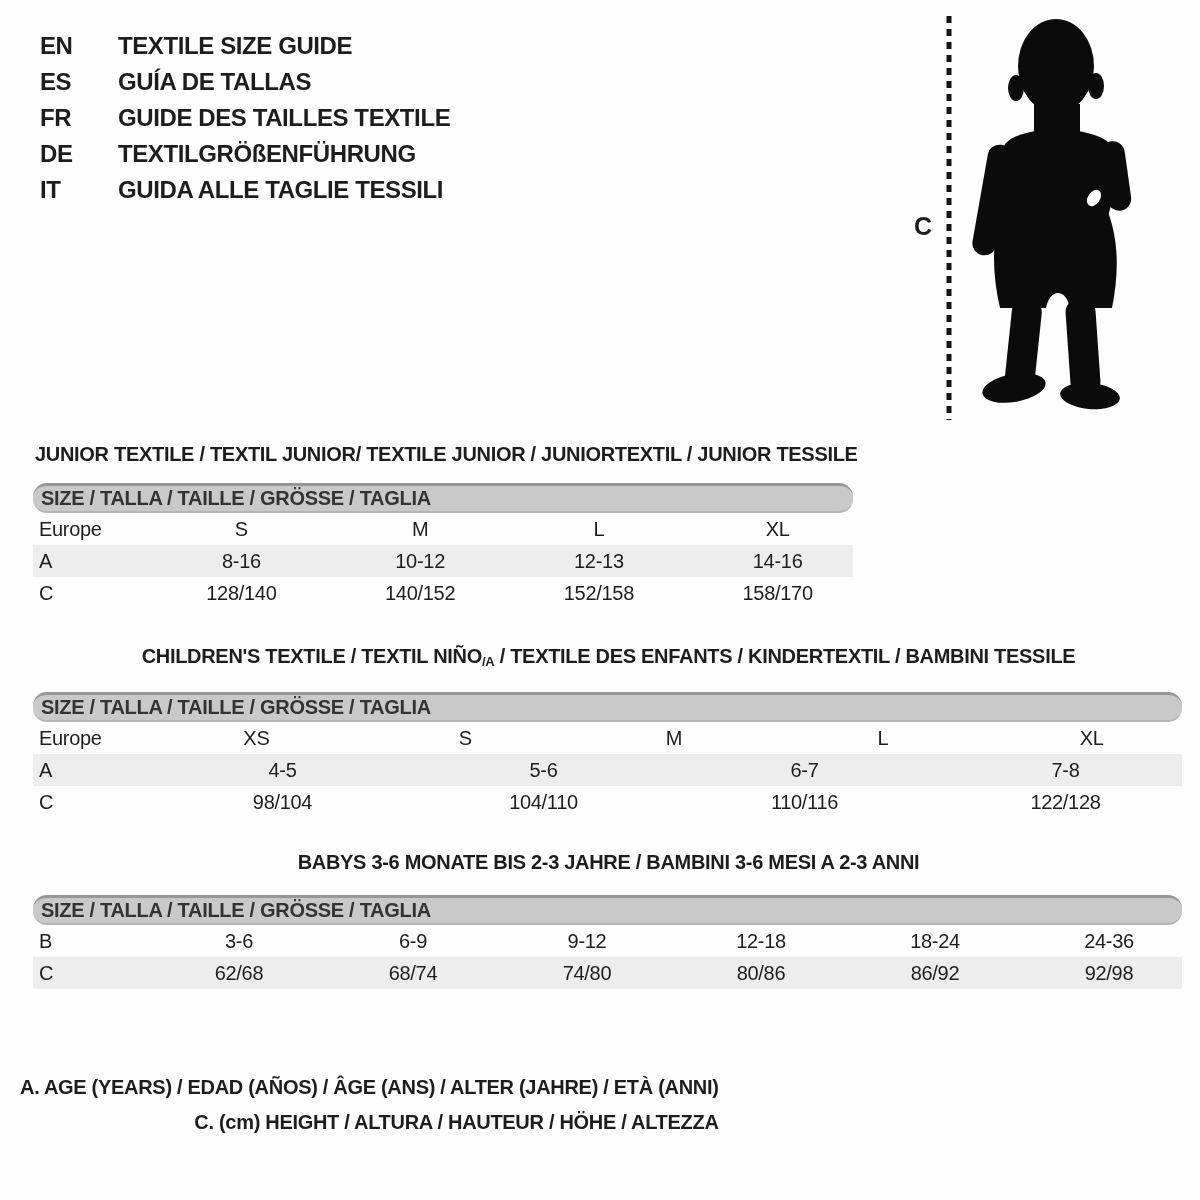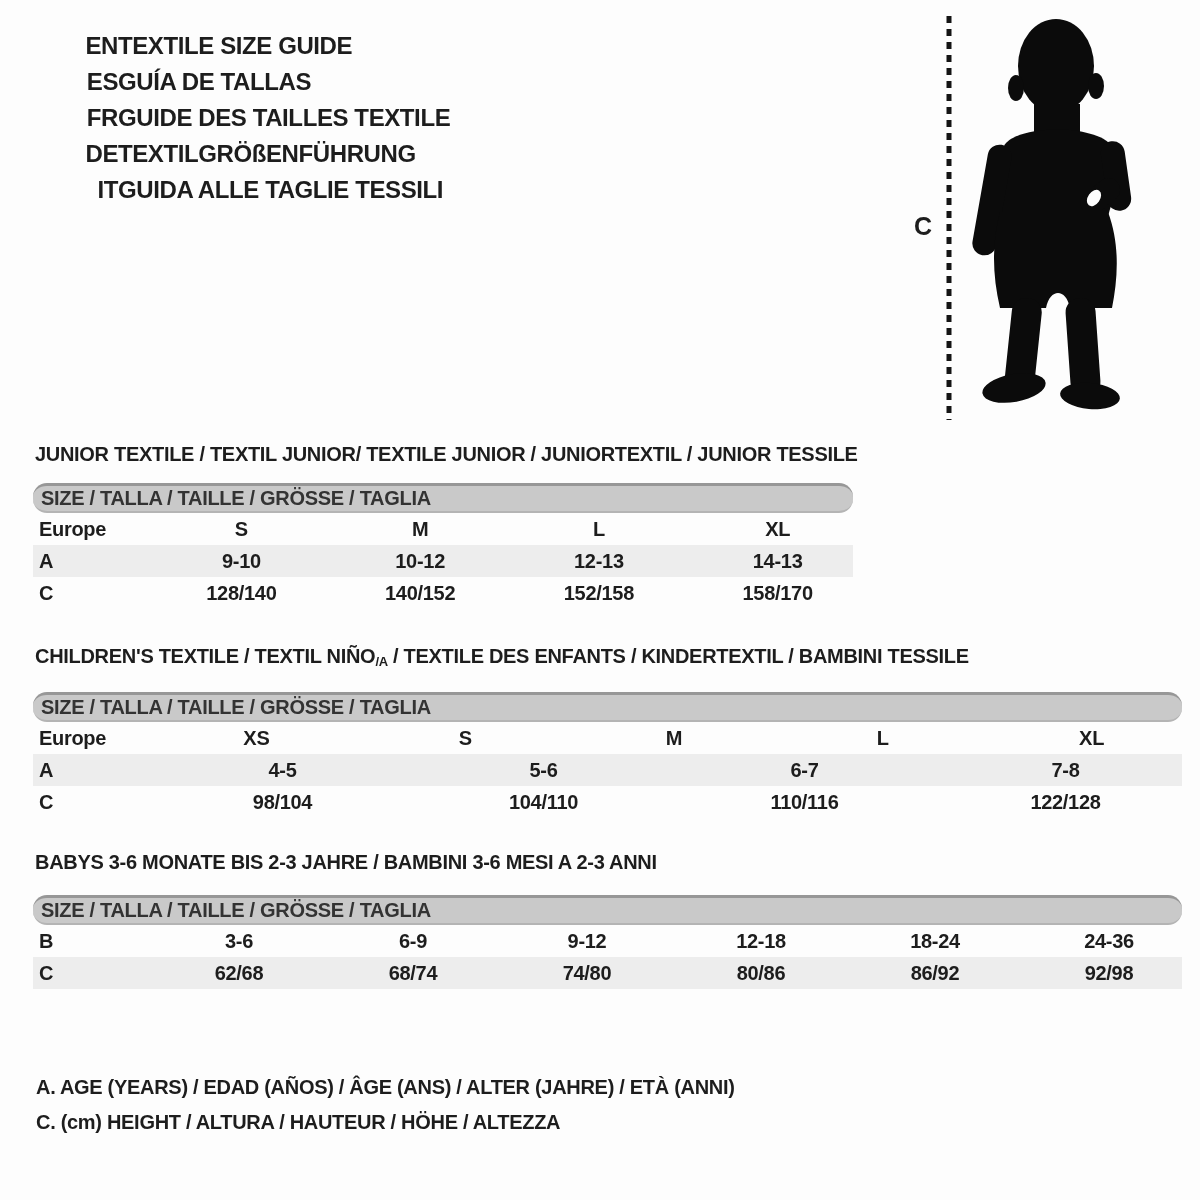--- a/index.html
+++ b/index.html
@@ -12,21 +12,21 @@
     width: 1200px;
     height: 1200px;
     background: var(--page-bg, #fdfdfd);
     font-family: "Liberation Sans", sans-serif;
     color: var(--text, #1d1d1d);
     overflow: hidden;
   }
 
   
   .lang-list { position: absolute; left: 40px; top: 28px; }
-  .lang-row { display: flex; height: 36px; align-items: center; text-align: right; }
+  .lang-row { display: flex; height: 36px; align-items: center; }
   .lang-code, .lang-title {
     font-size: 24px; font-weight: bold; letter-spacing: -0.4px; white-space: nowrap;
   }
   .lang-code { width: 78px; }
 
   
   .dash-line { position: absolute; left: 946px; top: 16px; }
   .measure-label {
     position: absolute; left: 914px; top: 212px;
     font-size: 25px; font-weight: bold;
@@ -35,48 +35,48 @@
 
   
   .sec { position: absolute; left: 33px; }
   .sec-junior   { top: 438px; width: 820px; }
   .sec-children { top: 640px; width: 1149px; }
   .sec-babies   { top: 846px; width: 1149px; }
 
   .sec-heading { margin: 0 0 0 2px; }
   .heading-line {
     font-size: 20px; font-weight: bold; line-height: 33px;
-    letter-spacing: -0.3px; white-space: nowrap;
+    letter-spacing: -0.3px; white-space: nowrap; text-align: center;
   }
   .heading-line .sub {
     font-size: 13px; position: relative; top: 3px;
   }
   .sec-junior   .size-table { margin-top: 12px; }
   .sec-children .size-table { margin-top: 17px; }
   .sec-babies   .size-table { margin-top: 16px; }
 
   .size-bar {
     height: 25px; line-height: 25px;
     padding-left: 8px;
     background: var(--bar-bg, #c9c9c9);
     border-top: 3px solid var(--bar-border-top, #979797);
     border-bottom: 2px solid var(--bar-border-bottom, #b4b4b4);
     color: var(--bar-text, #333333);
     font-size: 20px; font-weight: bold; letter-spacing: -0.3px; border-radius: 14px;
   }
   .t-row {
     display: flex; height: 32px; line-height: 32px;
-    font-size: 20px; font-weight: bold; letter-spacing: -0.3px; gap: 28px;
+    font-size: 20px; font-weight: normal; letter-spacing: -0.3px; gap: 28px;
   }
   .t-row.shaded { background: var(--row-shade, #ededed); }
   .t-label { width: 105px; padding-left: 6px; box-sizing: border-box; }
   .t-cell { flex: 1; text-align: center; }
 
   
-  .legend { position: absolute; left: 36px; top: 1070px; }
+  .legend { position: absolute; left: 20px; top: 1070px; text-align: right; }
   .legend-line {
     font-size: 20px; font-weight: bold; line-height: 35px;
     letter-spacing: -0.3px; white-space: nowrap;
   }
 </style>
 </head>
 <body>
 
 <div class="page" style="--page-bg: #fdfdfd; --text: #1d1d1d; --bar-bg: #c9c9c9; --bar-border-top: #979797; --bar-border-bottom: #b4b4b4; --bar-text: #333333; --row-shade: #ededed;">
 
@@ -145,24 +145,24 @@
       <div class="rows">
           <div class="t-row">
             <div class="t-label">Europe</div>
             <div class="t-cell">S</div>
             <div class="t-cell">M</div>
             <div class="t-cell">L</div>
             <div class="t-cell">XL</div>
           </div>
           <div class="t-row shaded">
             <div class="t-label">A</div>
-            <div class="t-cell">9-10</div>
+            <div class="t-cell">8-16</div>
             <div class="t-cell">10-12</div>
             <div class="t-cell">12-13</div>
-            <div class="t-cell">14-13</div>
+            <div class="t-cell">14-16</div>
           </div>
           <div class="t-row">
             <div class="t-label">C</div>
             <div class="t-cell">128/140</div>
             <div class="t-cell">140/152</div>
             <div class="t-cell">152/158</div>
             <div class="t-cell">158/170</div>
           </div>
         </div>
     </div>

